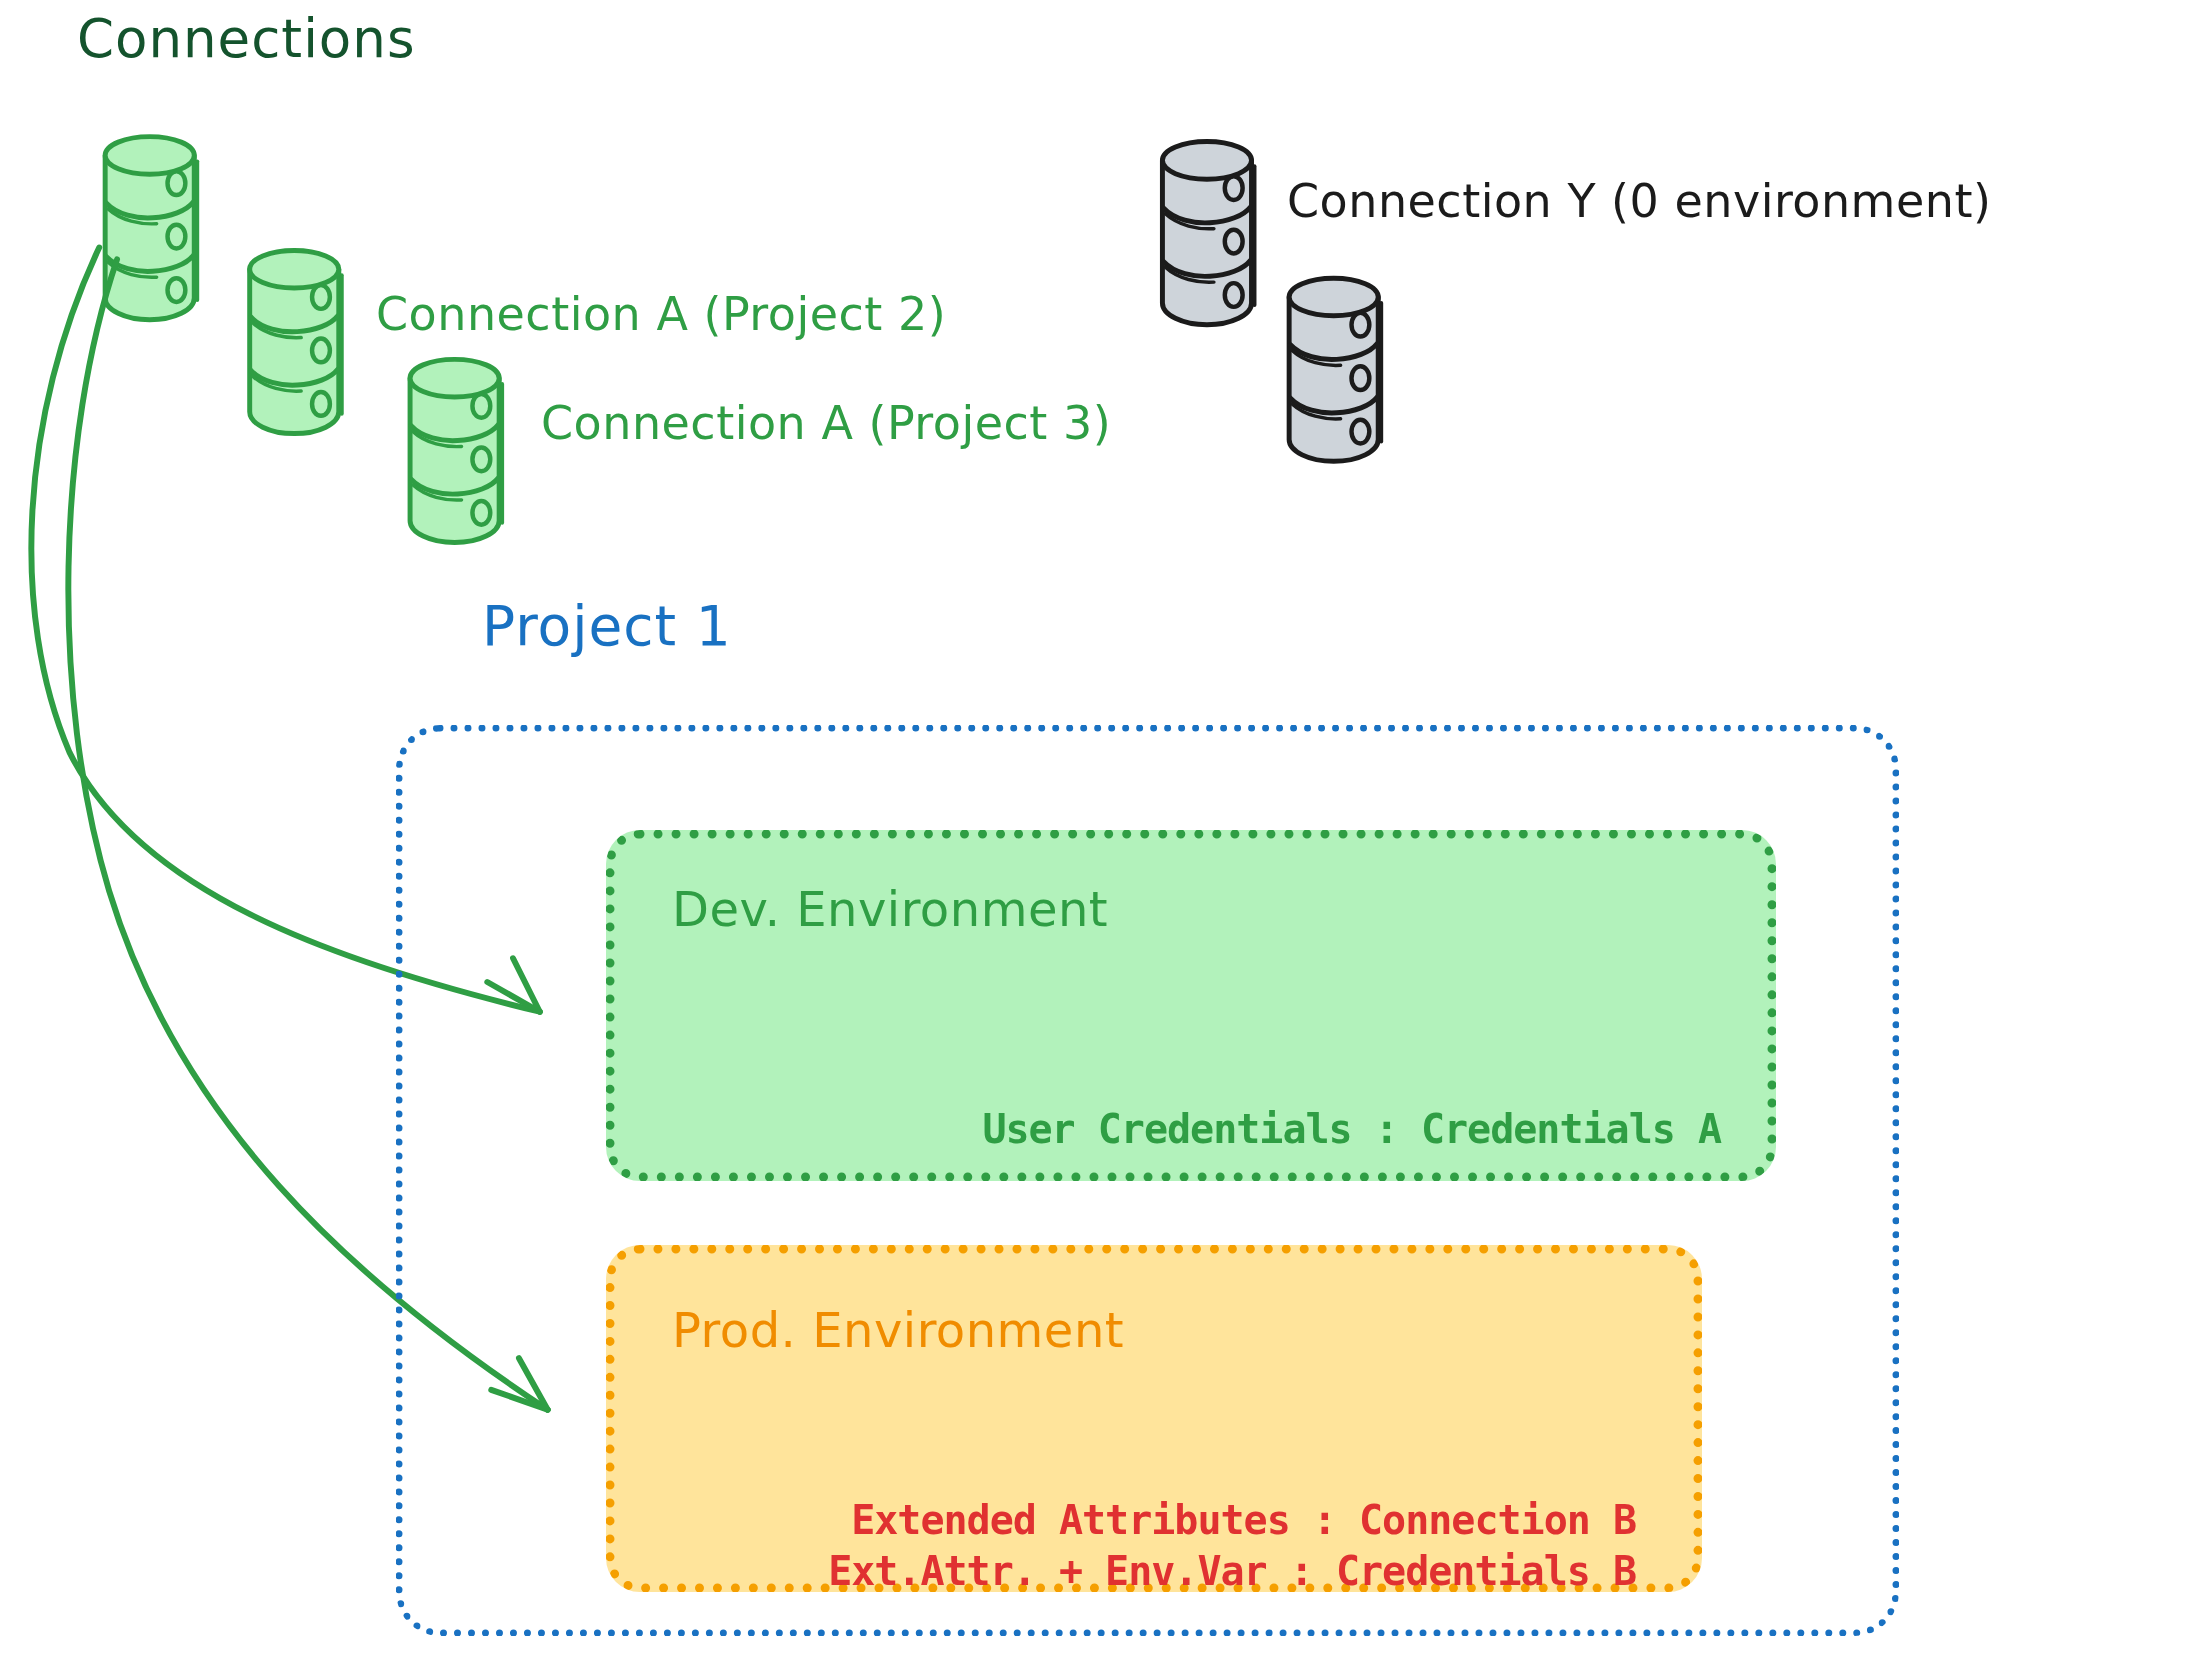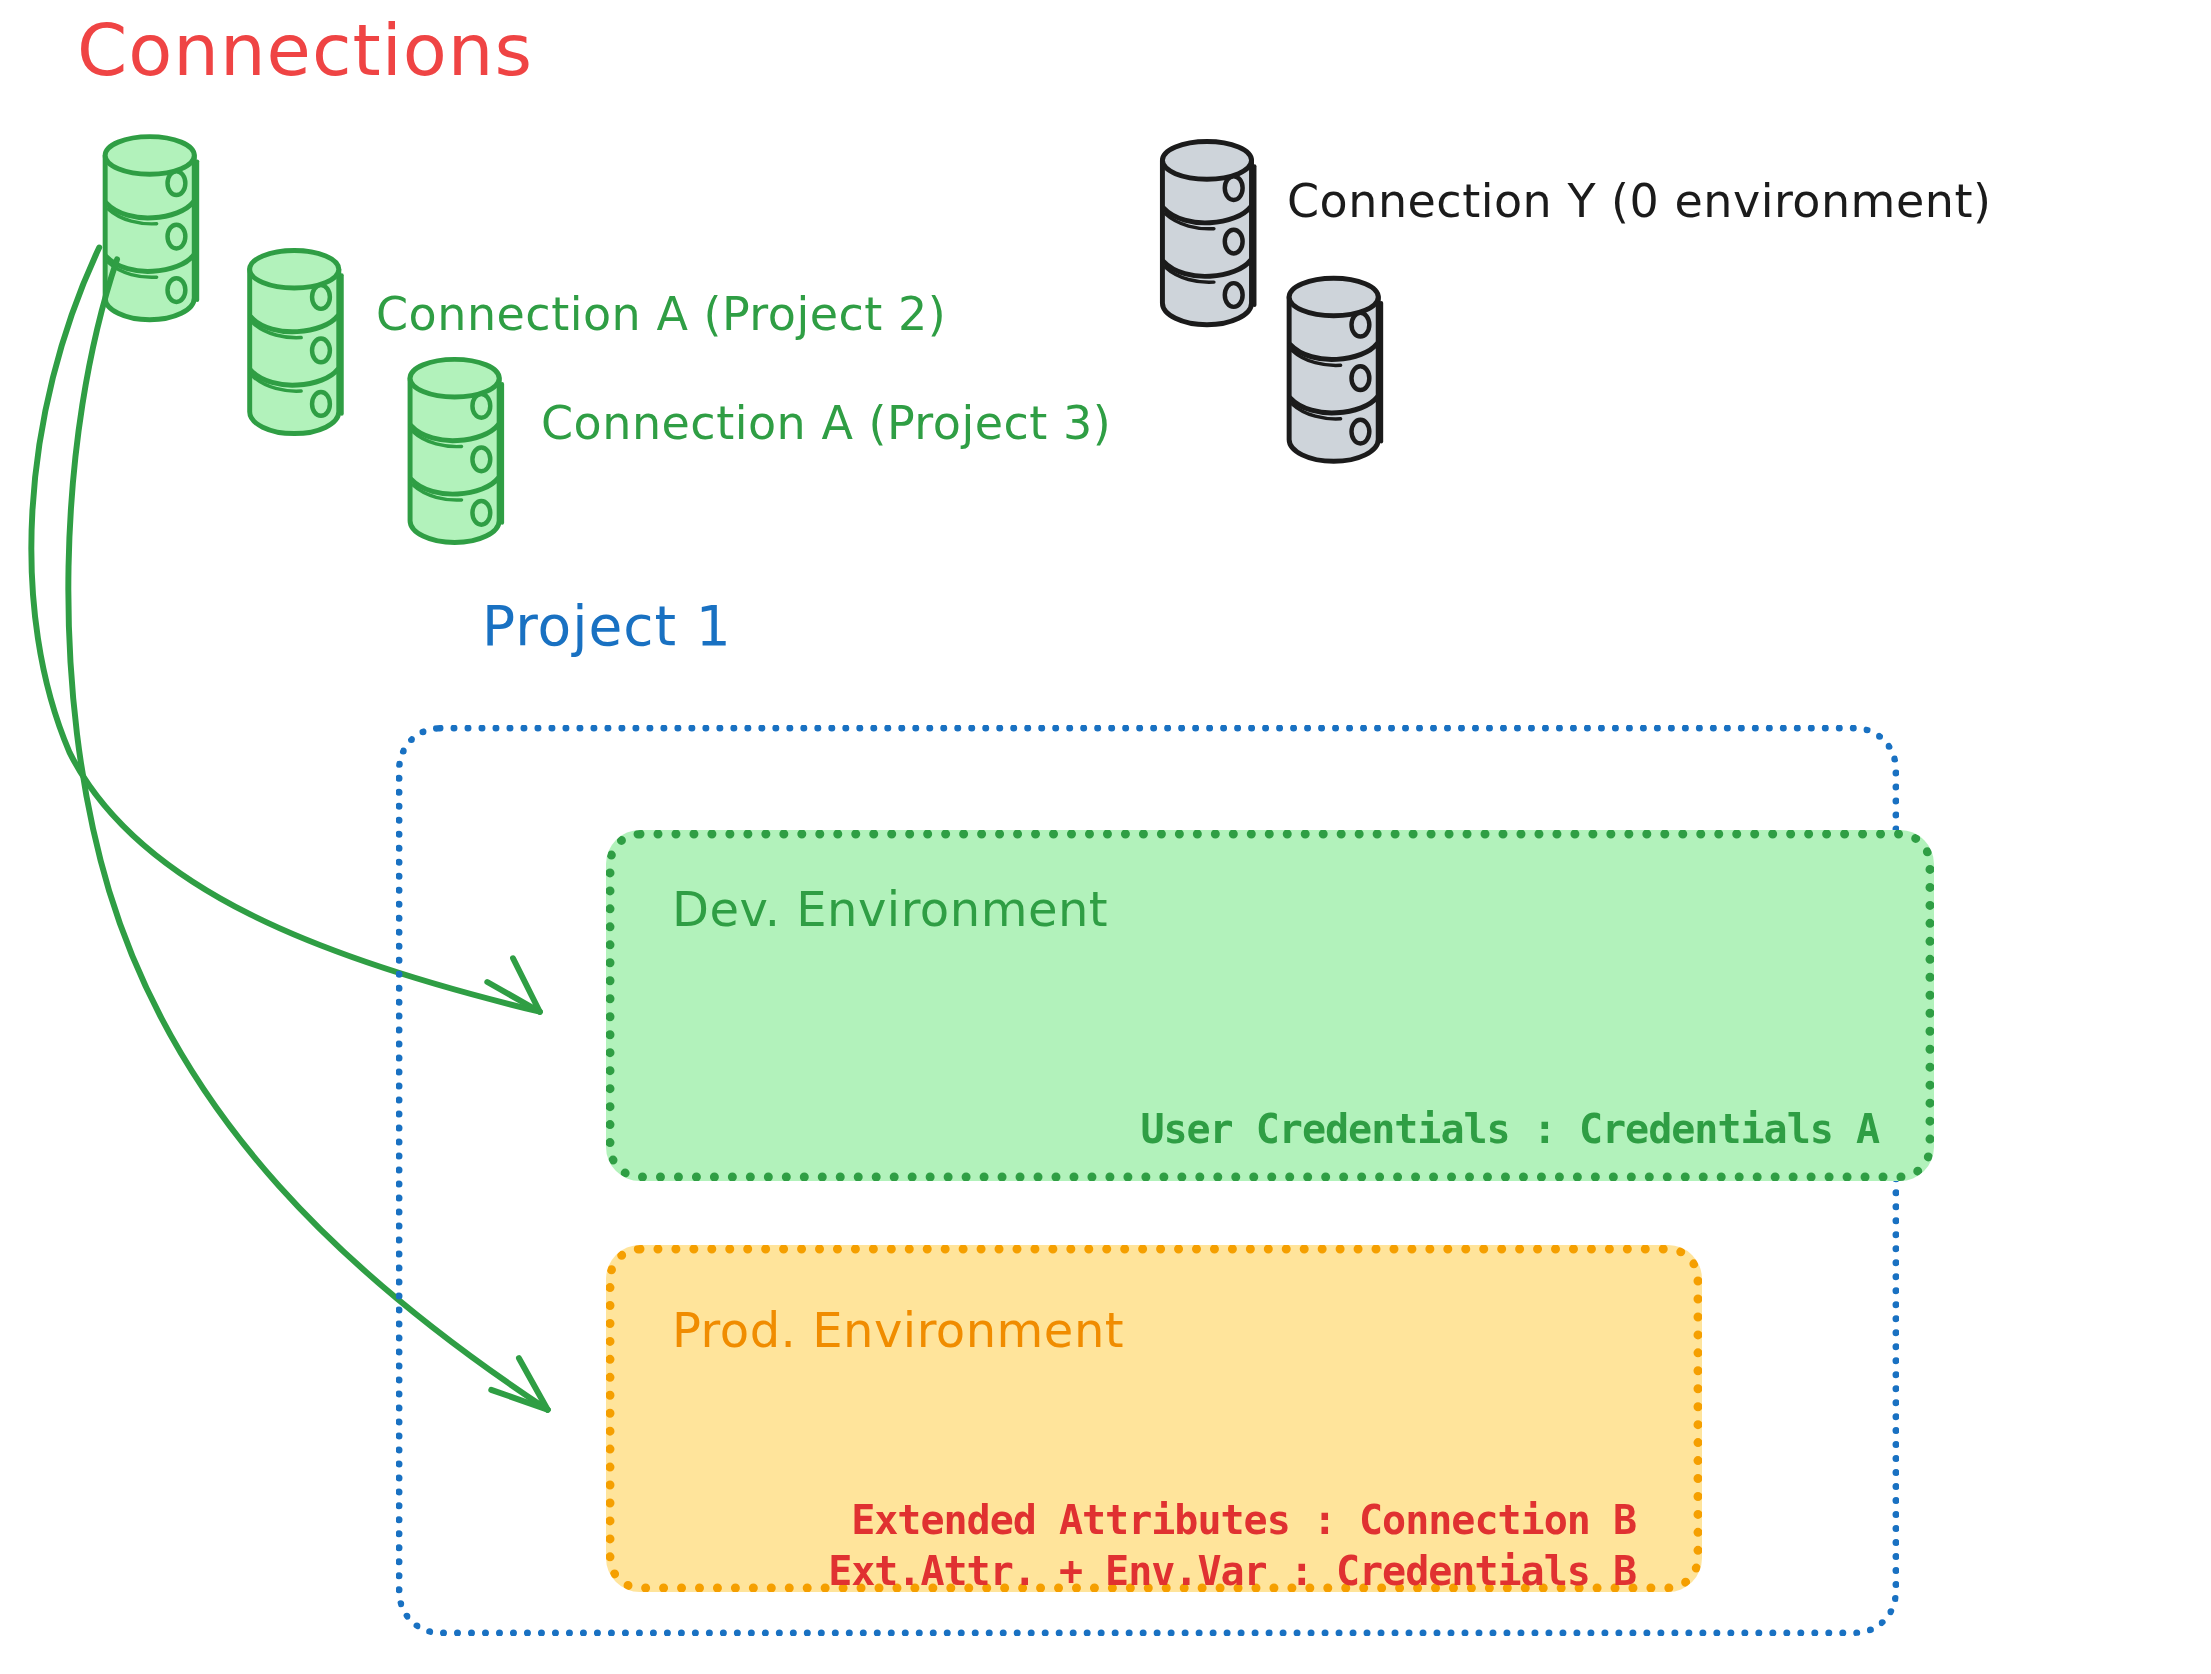--- a/index.html
+++ b/index.html
@@ -30,22 +30,22 @@
   .hand {
     font-family: "DejaVu Sans", sans-serif;
     font-weight: 400;
     white-space: nowrap;
     position: absolute;
   }
 
   .title-connections {
     left: 77px;
     top: 8px;
-    font-size: 72px;
-    color: #ef4444;
+    font-size: 53px;
+    color: #14532d;
     letter-spacing: 1px;
   }
 
   .conn-green-label {
     font-size: 46px;
     color: #2f9e44;
     letter-spacing: 0.5px;
   }
   .conn-gray-label {
     font-size: 46px;
@@ -82,21 +82,21 @@
 
   
   .env-box {
     position: absolute;
     box-sizing: border-box;
     border-radius: 34px;
   }
   .env-dev {
     left: 606px;
     top: 830px;
-    width: 1328px;
+    width: 1170px;
     height: 351px;
     background: #b2f2bb;
     border: 9px dotted #2f9e44;
   }
   .env-prod {
     left: 606px;
     top: 1245px;
     width: 1096px;
     height: 347px;
     background: #ffe49b;

